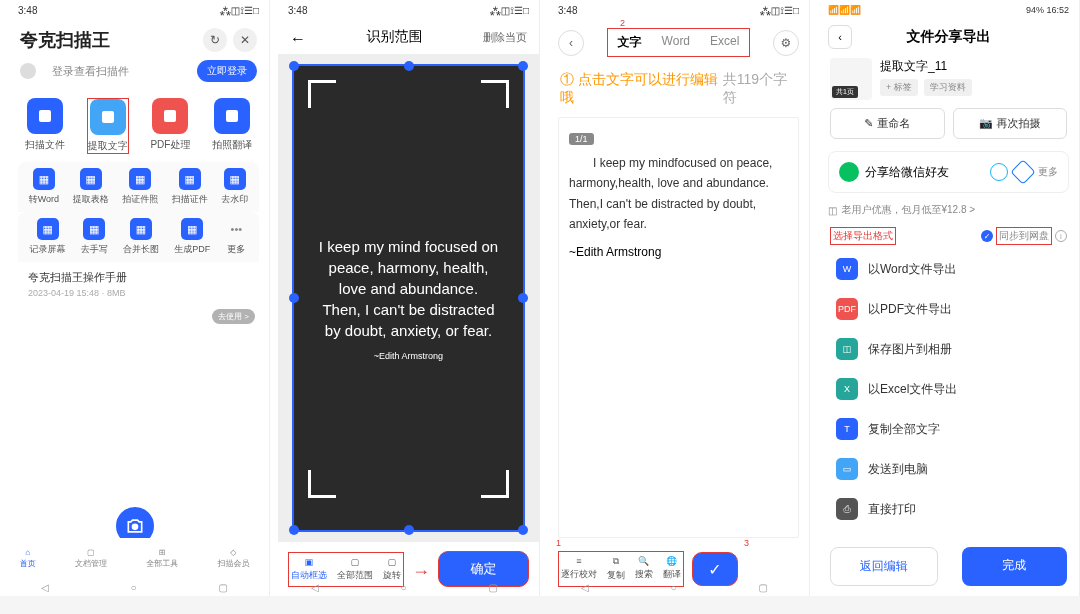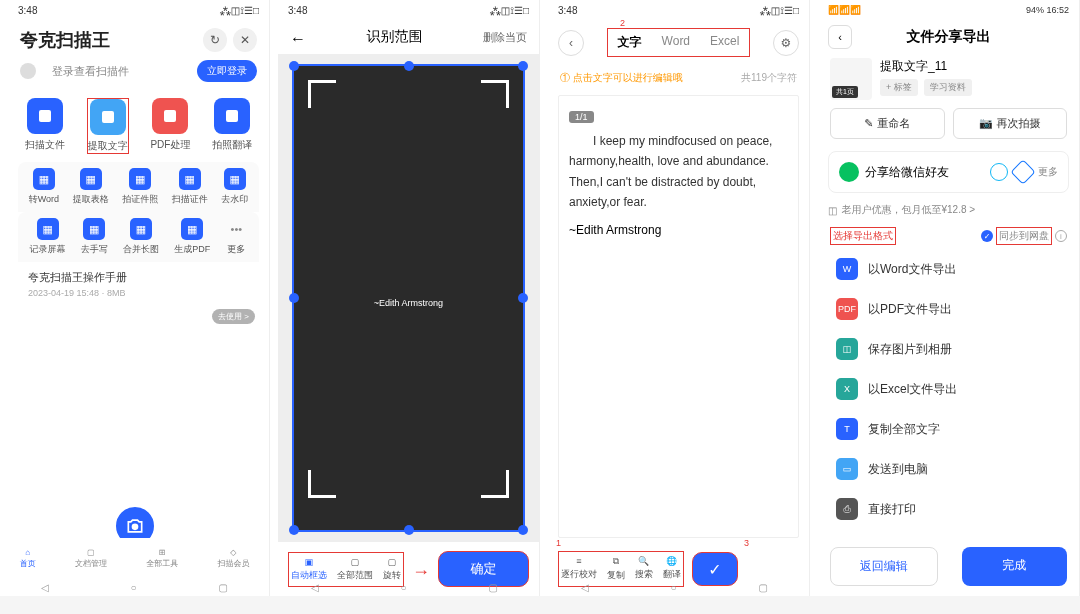--- a/index.html
+++ b/index.html
@@ -70,21 +70,21 @@
 .action-item.active{color:#2962ff;}
 .confirm-btn{flex:1;height:36px;background:#2962ff;border-radius:10px;display:flex;align-items:center;justify-content:center;color:#fff;font-size:13px;border:1.5px solid #e53935;}
 .red-arrow{position:absolute;color:#e53935;font-size:18px;font-weight:bold;}
 
 
 .s3-header{display:flex;align-items:center;justify-content:space-between;padding:8px 10px;}
 .nav-btn{width:26px;height:26px;border-radius:13px;border:1px solid #ddd;display:flex;align-items:center;justify-content:center;font-size:12px;color:#666;}
 .tabs3{display:flex;border:1.5px solid #e53935;}
 .tab3{padding:5px 10px;font-size:12px;color:#888;}
 .tab3.active{color:#000;font-weight:600;}
-.info-bar{padding:6px 12px;display:flex;justify-content:space-between;font-size:10px;}
+.info-bar{padding:6px 12px;display:flex;justify-content:space-between;font-size:14px;}
 .info-tip{color:#ff9800;}
 .info-count{color:#aaa;}
 .text-area{flex:1;margin:4px 10px;border:1px solid #eee;border-radius:2px;padding:10px;position:relative;}
 .page-badge{display:inline-block;background:#888;color:#fff;font-size:9px;padding:1px 6px;border-radius:3px;margin-bottom:8px;}
 .extracted{font-size:12px;line-height:1.7;color:#333;text-indent:2em;}
 .author{font-size:12px;margin-top:10px;}
 .s3-bottom{height:54px;display:flex;align-items:center;padding:0 10px;gap:8px;}
 .s3-actions{display:flex;gap:10px;border:1.5px solid #e53935;padding:4px 2px;}
 .check-btn{width:46px;height:34px;background:#2962ff;border-radius:10px;display:flex;align-items:center;justify-content:center;color:#fff;border:1.5px solid #e53935;}
 .marker{position:absolute;color:#e53935;font-size:9px;}
@@ -275,20 +275,21 @@
     <span class="back-arrow">←</span>
     <span class="s2-title">识别范围</span>
     <span class="s2-del">删除当页</span>
   </div>
   <div class="s2-body">
     <div class="photo">
       <div class="corner tl"></div>
         <div class="corner tr"></div>
         <div class="corner bl"></div>
         <div class="corner br"></div>
+      <div class="photo-text">I keep my mind focused on peace, harmony, health, love and abundance. Then, I can't be distracted by doubt, anxiety, or fear.</div>
       <div class="photo-author">~Edith Armstrong</div>
       <div class="handle h1"></div>
         <div class="handle h2"></div>
         <div class="handle h3"></div>
         <div class="handle h4"></div>
       <div class="handle h5"></div>
         <div class="handle h6"></div>
         <div class="handle h7"></div>
         <div class="handle h8"></div>
     </div>

